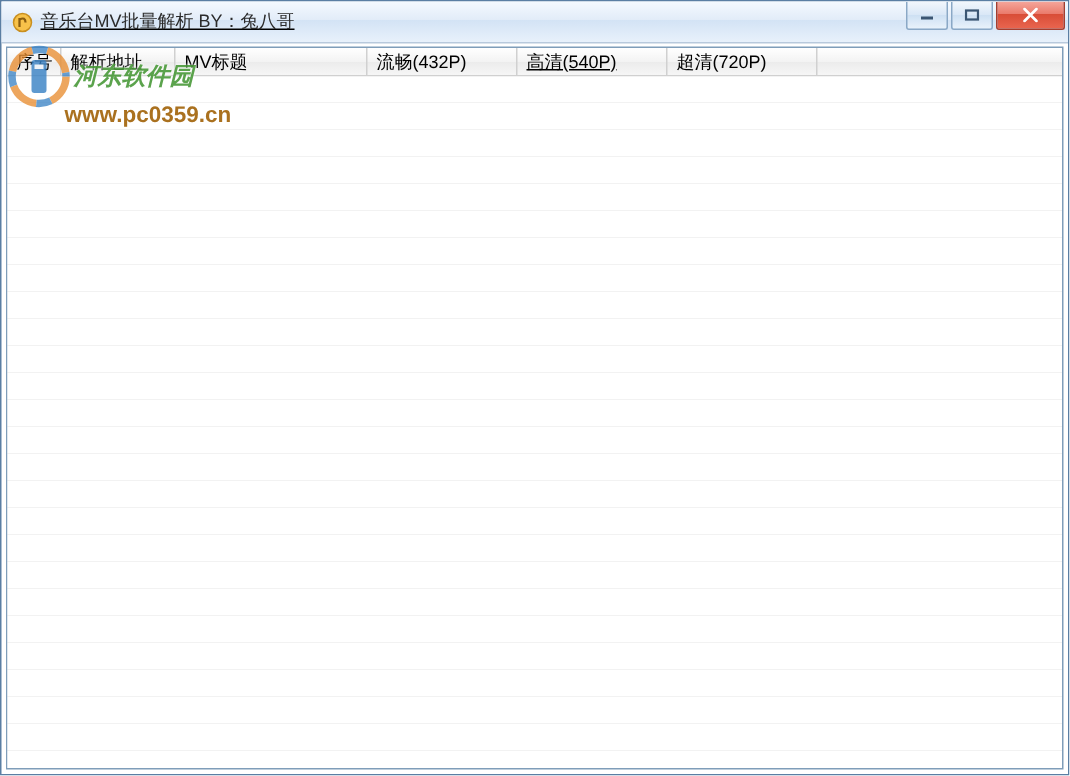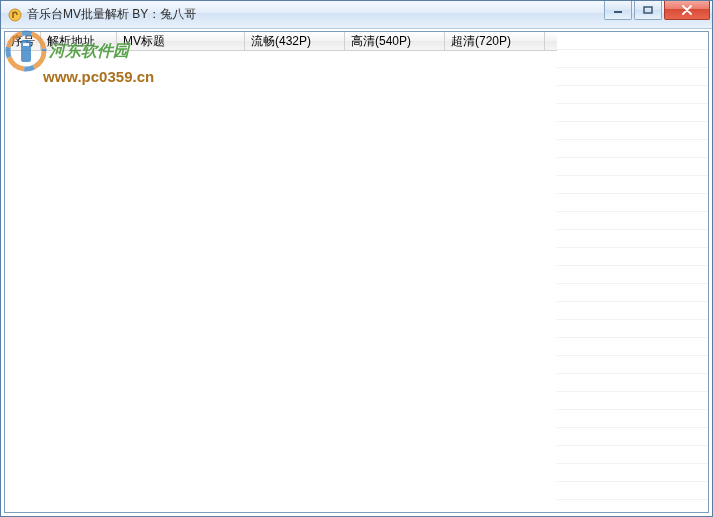--- a/index.html
+++ b/index.html
@@ -22,20 +22,21 @@
     position: relative;
   }
   .titlebar {
     height: 28px;
     background: linear-gradient(to bottom, #f4f9ff 0%, #e2ecf8 45%, #d3e3f5 46%, #e8f1fb 100%);
     border-bottom: 1px solid #b8c9dc;
     display: flex;
     align-items: center;
     padding: 0 2px 0 6px;
     position: relative;
+    text-decoration: underline;
   }
   .app-icon {
     width: 16px; height: 16px;
     margin-right: 4px;
     display:inline-block;
   }
   .app-icon svg { display:block; }
   .title-text {
     color: #2b2b2b;
     font-size: 12px;
@@ -66,20 +67,21 @@
     border-color: #a53d2e;
   }
   .win-btn svg { display:block; }
 
   .client {
     flex: 1;
     border: 1px solid #7f9db9;
     margin: 2px 3px 3px 3px;
     background: #fff;
     display: flex;
+    flex-direction: column;
     position: relative;
   }
 
   .header-row {
     display: flex;
     height: 19px;
     background: linear-gradient(to bottom, #ffffff, #f3f3f3 50%, #ebebeb 51%, #f6f6f6);
     border-bottom: 1px solid #d0d0d0;
     font-size: 12px;
     color: #000;
@@ -90,21 +92,21 @@
     display: flex;
     align-items: center;
     padding: 0 6px;
     white-space: nowrap;
     overflow: hidden;
   }
   .c0 { width: 36px; }
   .c1 { width: 76px; }
   .c2 { width: 128px; }
   .c3 { width: 100px; }
-  .c4 { width: 100px; }
+  .c4 { width: 100px; text-decoration: underline; }
   .c5 { width: 100px; }
   .c6 { width: 100px; }
   .c7 { flex: 1; border-right: none; }
 
   .grid-body {
     flex: 1;
     overflow: hidden;
     background:
       repeating-linear-gradient(to bottom, #ffffff 0, #ffffff 17px, #f2f2f2 17px, #f2f2f2 18px);
   }

